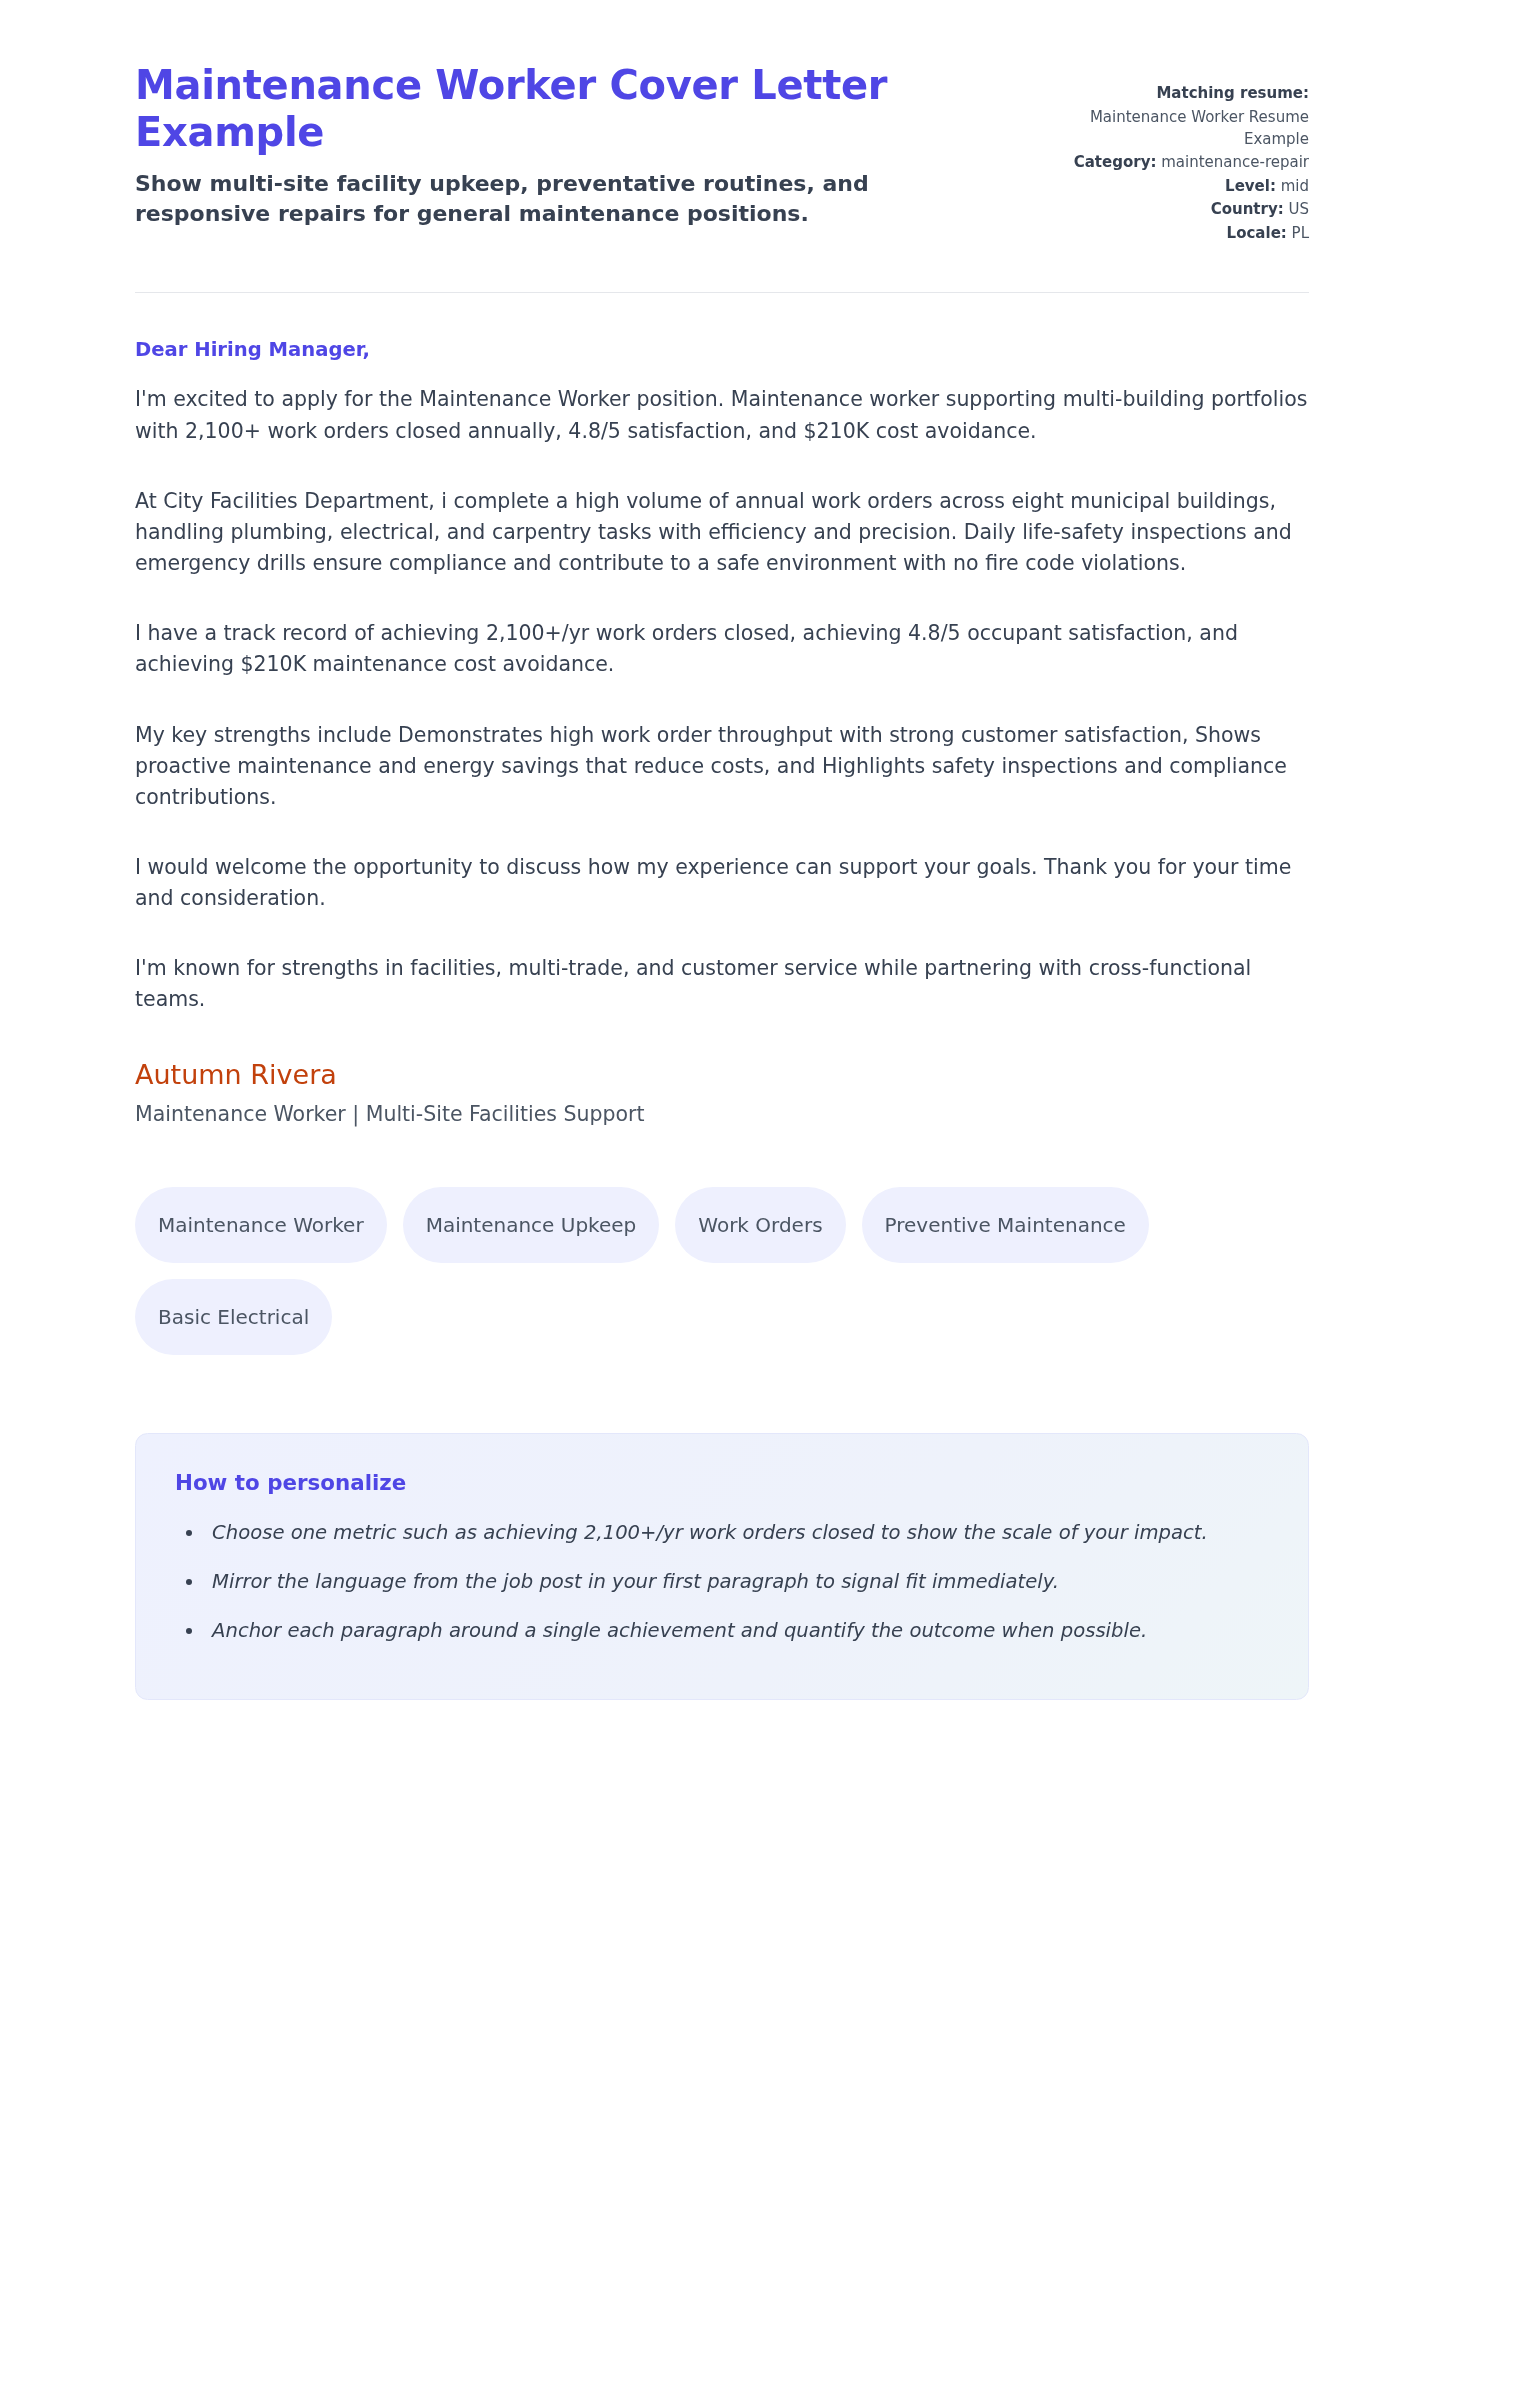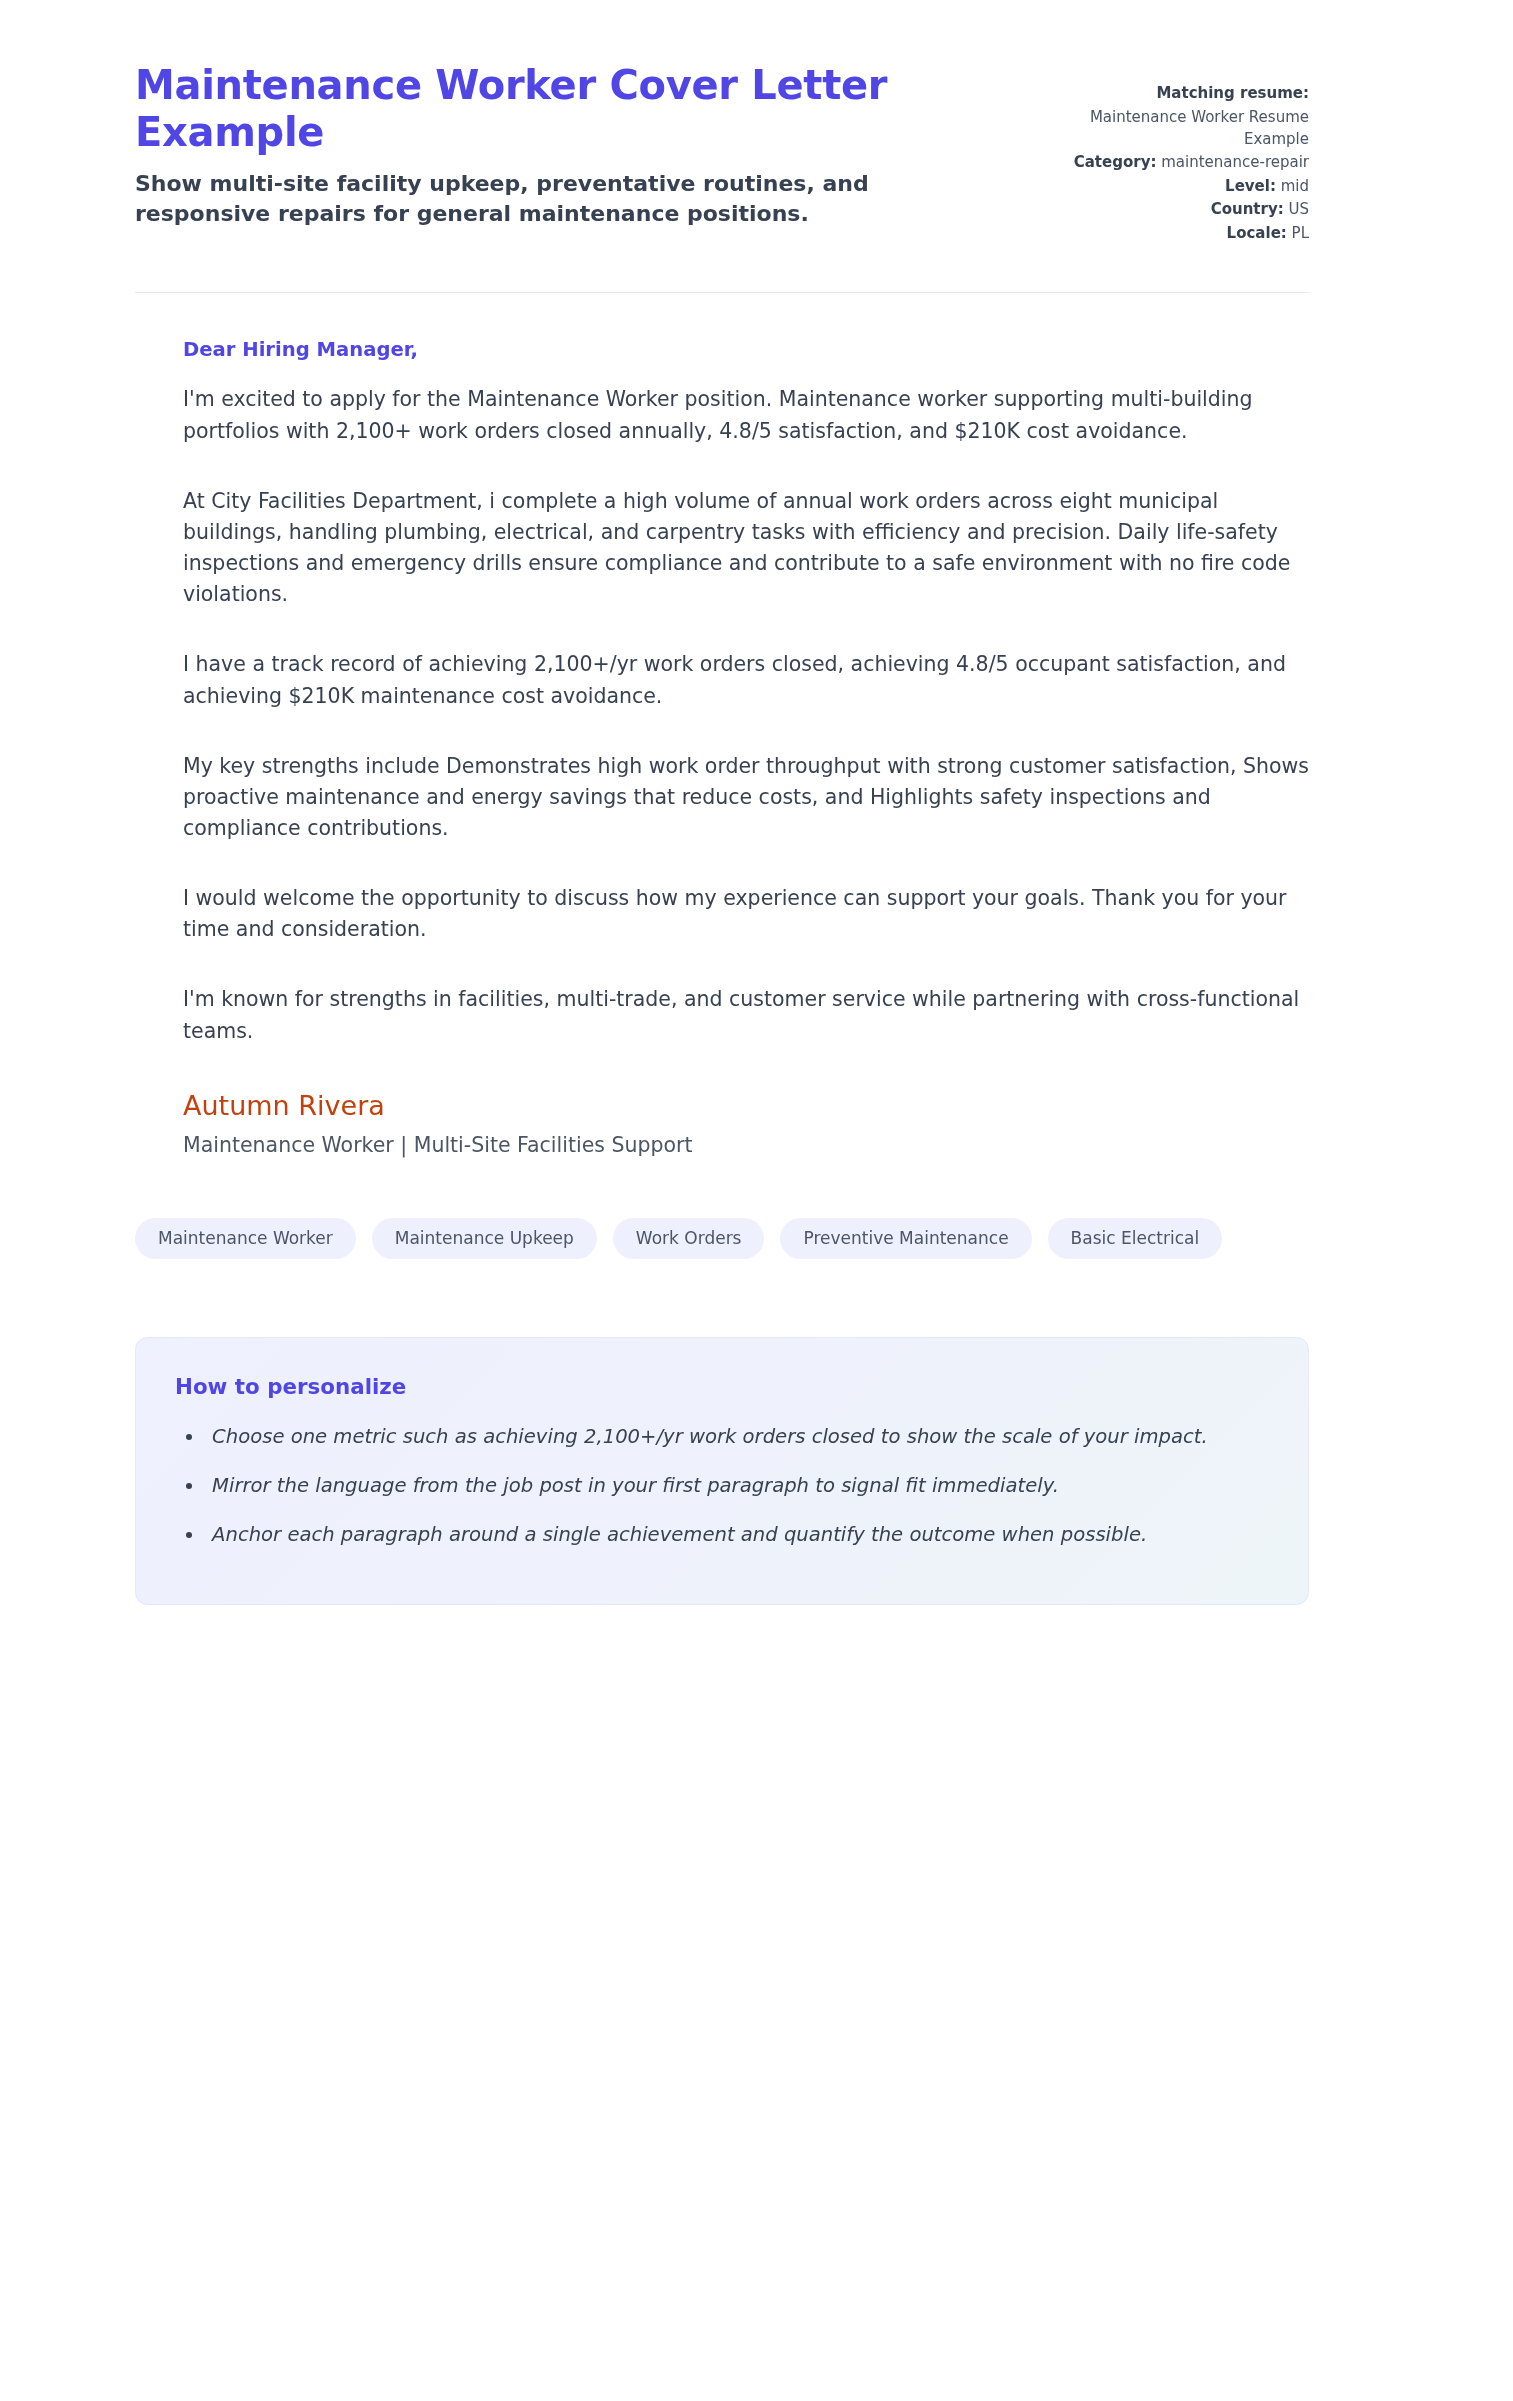--- a/index.html
+++ b/index.html
@@ -52,21 +52,21 @@
   }
   .meta-row { margin-bottom: 1.8px; }
   .meta-label { font-weight: bold; color: #374151; }
   .meta-value { color: #4b5563; }
   .divider {
     margin: 46px 0 0 0;
     border: none;
     border-top: 0.9px solid #e5e7eb;
   }
   
-  .letter { padding-top: 45px; margin-left: 48px; }
+  .letter { padding-top: 45px; }
   .salutation {
     font-size: 19.6px;
     font-weight: bold;
     color: #4f46e5;
     margin: 0 0 23px 0;
   }
   .para {
     font-size: 20.5px;
     line-height: 1.52;
     color: #374151;
@@ -88,22 +88,22 @@
   .tags {
     display: flex;
     flex-wrap: wrap;
     gap: 16px;
     margin-top: 61px;
   }
   .tag {
     background: #eef0fe;
     color: #4b5563;
     border-radius: 889px;
-    padding: 12px 23px;
-    font-size: 17px;
+    padding: 28px 23px;
+    font-size: 20px;
     line-height: 1;
     white-space: nowrap;
   }
   
   .tipbox {
     margin-top: 78px;
     background: linear-gradient(135deg, #eef1fe 0%, #eef2fb 60%, #eef5f8 100%);
     border: 0.9px solid #e3e7fb;
     border-radius: 12.5px;
     padding: 36px 39px 39px 39px;

